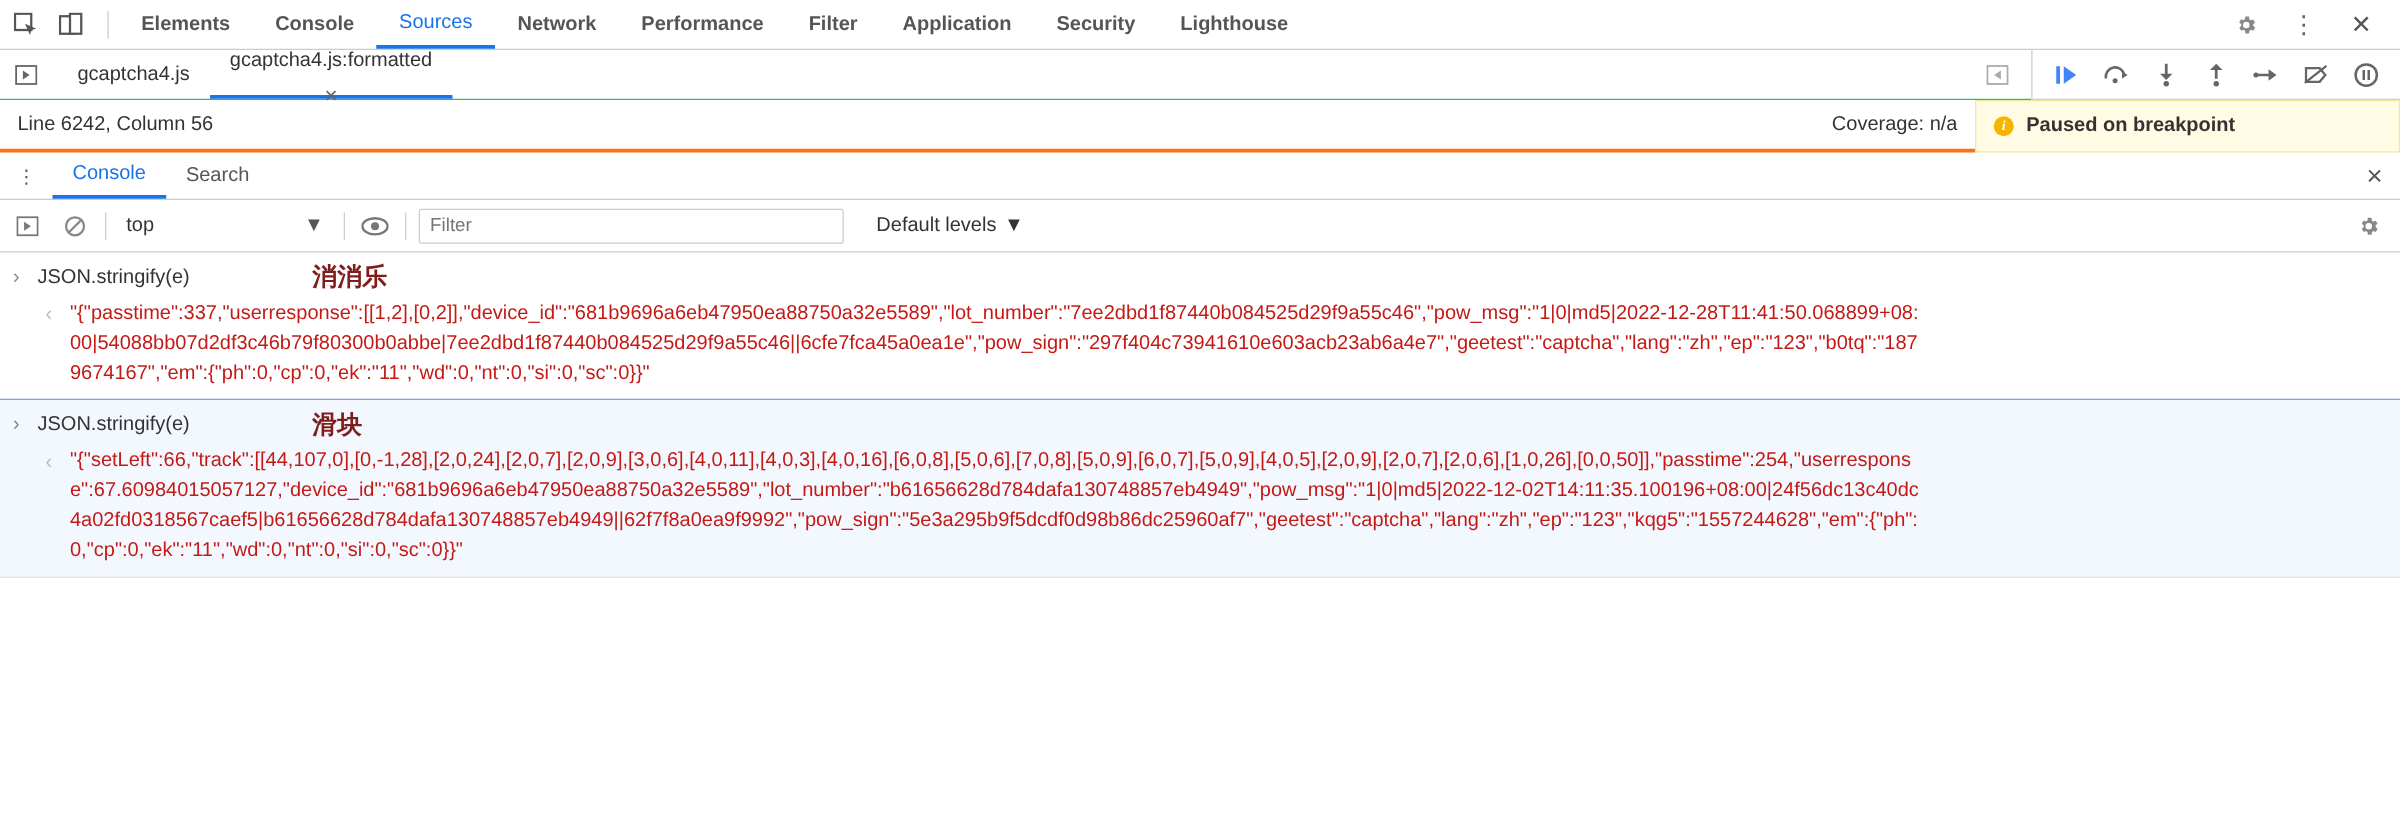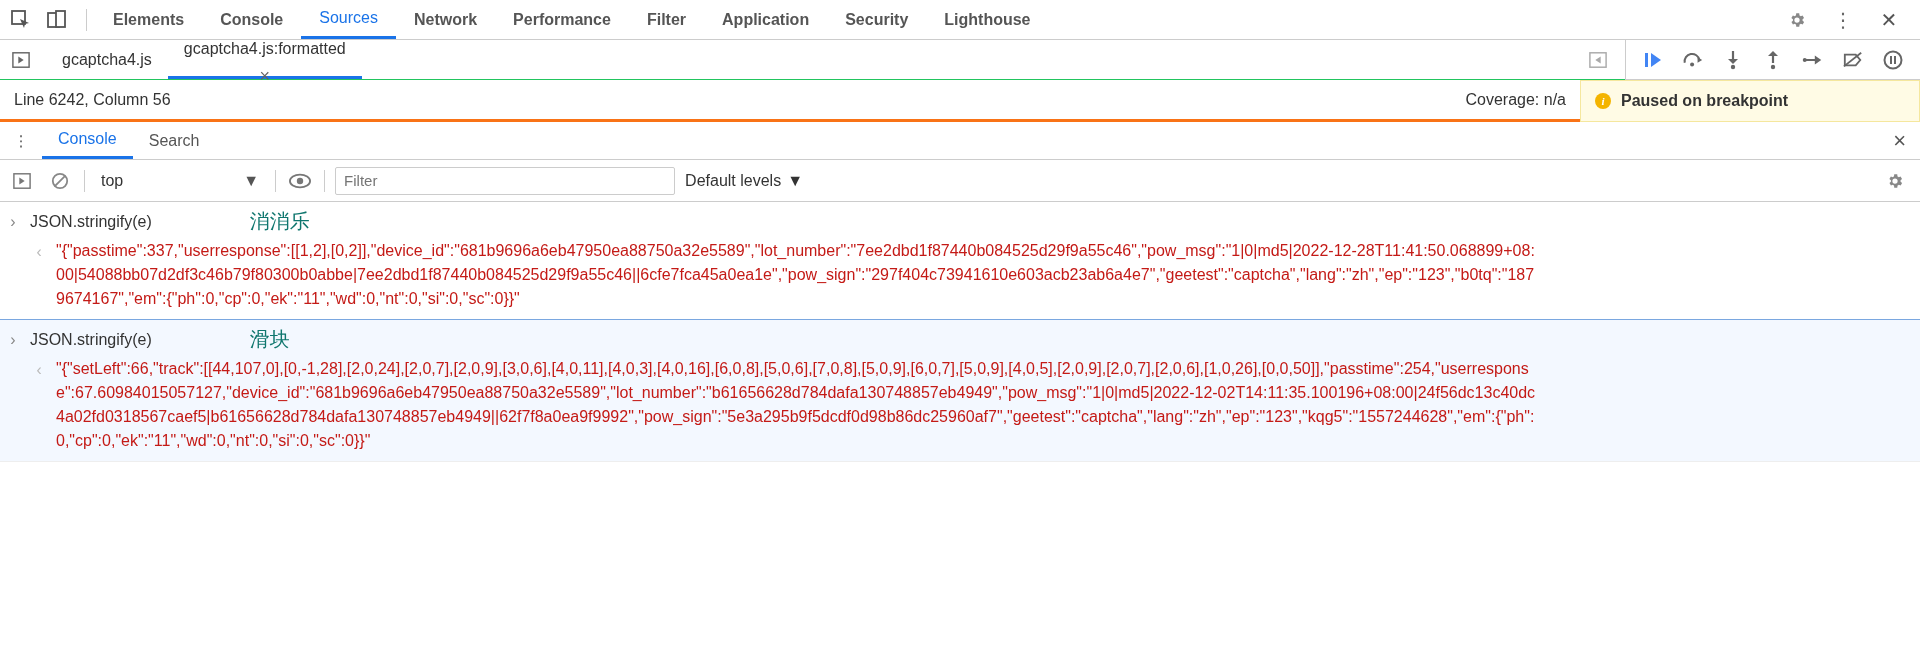--- a/index.html
+++ b/index.html
@@ -44,33 +44,33 @@
 .drawer-tabs .spacer { flex:1; }
 .drawer-tabs .close-x { padding:0 14px; color:#555; font-size:22px; cursor:pointer; }
 
 
 .console-toolbar { display:flex; align-items:center; height:42px; border-bottom:1px solid #ccc; padding:0 8px; gap:10px; }
 .console-toolbar .tb-icon { width:28px; height:28px; display:flex; align-items:center; justify-content:center; color:#777; cursor:pointer; }
 .vsep { width:1px; height:22px; background:#ccc; }
 .ctx-select { display:flex; align-items:center; gap:120px; color:#333; cursor:pointer; padding:0 6px; font-size:16px; }
 .ctx-select .tri { color:#555; }
 .filter-input { width:340px; height:28px; border:1px solid #ccc; border-radius:2px; padding:0 8px; font-size:15px; outline:none; }
-.levels { display:flex; align-items:center; gap:6px; color:#333; cursor:pointer; margin-left:0; font-size:16px; }
+.levels { display:flex; align-items:center; gap:6px; color:#333; cursor:pointer; margin-left:16px; font-size:16px; }
 .console-toolbar .spacer { flex:1; }
 .gear-right { color:#666; cursor:pointer; padding:0 8px; }
 
 
 .console-body { font-family:Consolas,Menlo,monospace; font-size:16px; }
 .log-row { padding:4px 4px 6px 4px; border-bottom:1px solid #eee; }
 .log-row.sel { outline:1px solid #7aa7e0; background:#f3f8ff; }
 .log-head { display:flex; align-items:center; gap:8px; padding:2px 0 2px 0; }
 .arrow-in  { color:#888; width:18px; text-align:center; }
 .arrow-out { color:#bbb; width:18px; text-align:center; transform:scaleX(-1) translateY(1px); display:inline-block; }
 .code-in { color:#333; }
-.annot { color:#0f766e; font-family:"Segoe UI",Arial,sans-serif; font-weight:400; font-size:20px; margin-left:90px; }
+.annot { color:#7f1d1d; font-family:"Segoe UI",Arial,sans-serif; font-weight:700; font-size:20px; margin-left:90px; }
 .json-out { color:#c41a16; padding:2px 4px 2px 26px; max-width:1540px; word-break:break-all; line-height:1.5; display:flex; align-items:flex-start; gap:8px; }
 .json-out .txt { flex:1; }
 
 svg { display:block; }
 </style>
 </head>
 <body>
 
 <div class="top-bar">
   <div class="icon-btn">

